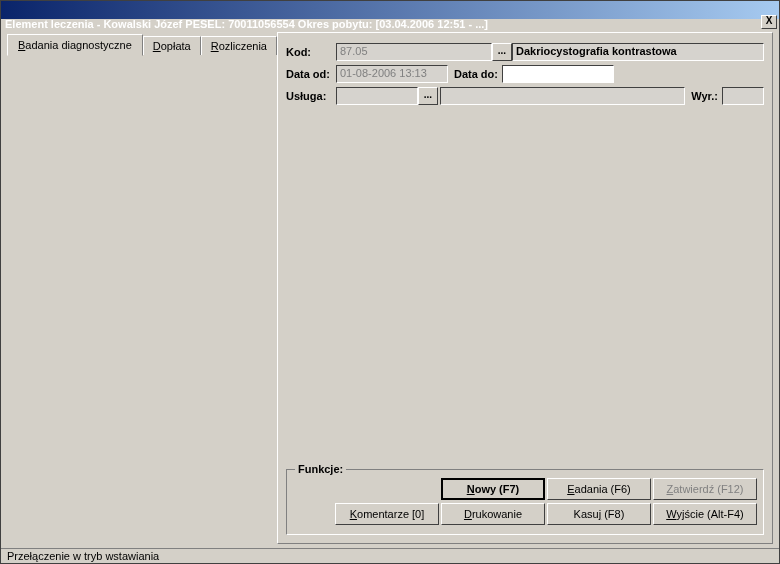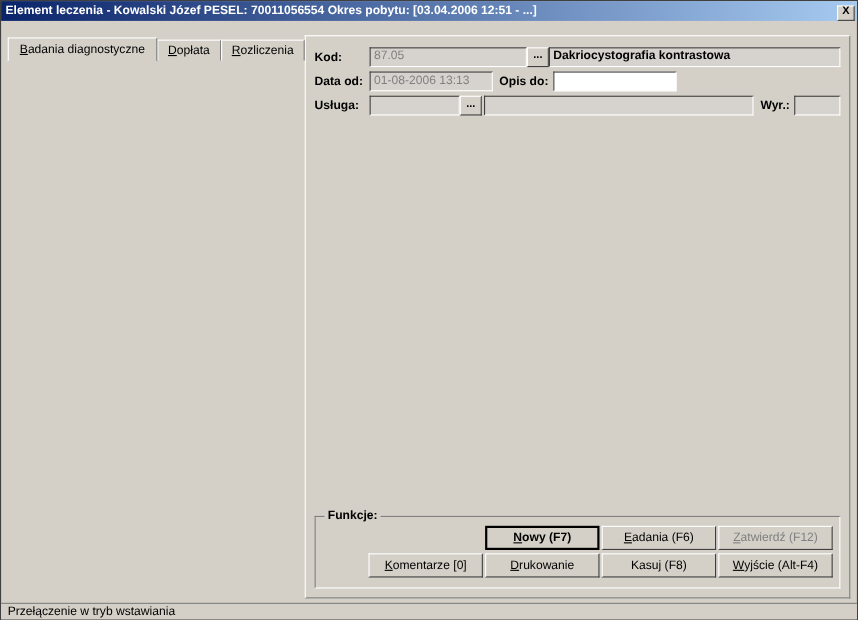--- a/index.html
+++ b/index.html
@@ -19,23 +19,23 @@
     background: #d4d0c8;
     display: flex;
     flex-direction: column;
   }
   .titlebar {
     background: linear-gradient(to right, #0a246a, #a6caf0);
     color: #fff;
     font-weight: bold;
     height: 18px;
     line-height: 18px;
-    padding: 0 2px 0 4px;
-    display: flex;
-    align-items: flex-end;
+    padding: 14px 2px 0 4px;
+    display: flex;
+    align-items: flex-start;
     justify-content: space-between;
   }
   .titlebar-text { white-space: nowrap; overflow: hidden; }
   .close-btn {
     width: 16px; height: 14px;
     background: #d4d0c8;
     border: 1px solid #fff;
     border-right-color: #404040;
     border-bottom-color: #404040;
     font-family: Arial;
@@ -243,29 +243,29 @@
     <div class="tabs">
       <div class="tab active"><u>B</u><span>adania diagnostyczne</span></div>
       <div class="tab"><u>D</u><span>opłata</span></div>
       <div class="tab"><u>R</u><span>ozliczenia</span></div>
     </div>
 
     <div class="panel">
 
       <div class="row">
         <span class="lbl" style="width:50px">Kod:</span>
-        <div class="field readonly" style="width:143px">87.05</div>
+        <div class="field readonly" style="width:156px">87.05</div>
         <div class="btn-small">...</div>
         <div class="desc-name">Dakriocystografia kontrastowa</div>
       </div>
 
       <div class="row">
         <span class="lbl" style="width:50px">Data od:</span>
         <div class="field readonly" style="width:112px">01-08-2006 13:13</div>
-        <span class="lbl" style="padding-left:6px">Opis do:</span>
+        <span class="lbl" style="padding-left:6px">Data do:</span>
         <div class="field white" style="width:112px"></div>
       </div>
 
       <div class="row">
         <span class="lbl" style="width:50px">Usługa:</span>
         <div class="field readonly" style="width:82px"></div>
         <div class="btn-small">...</div>
         <div class="field readonly" style="flex:1;margin-left:2px"></div>
         <span class="lbl" style="padding-left:6px">Wyr.:</span>
         <div class="field readonly" style="width:42px"></div>

